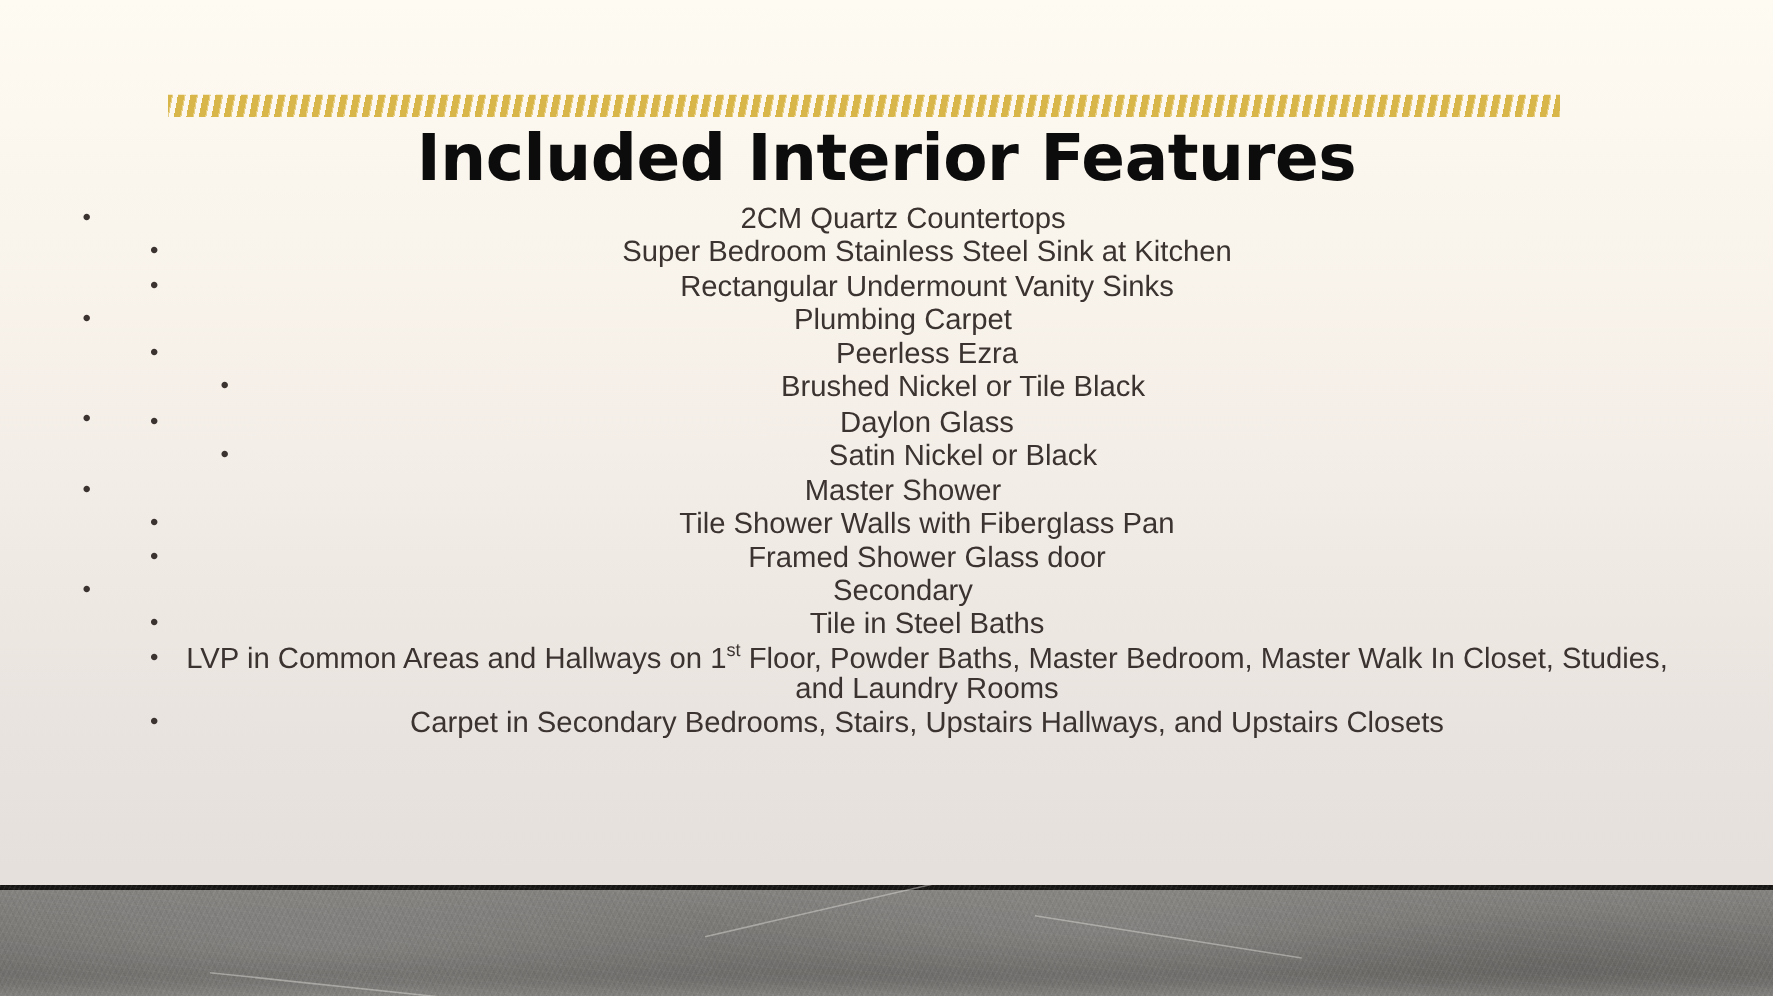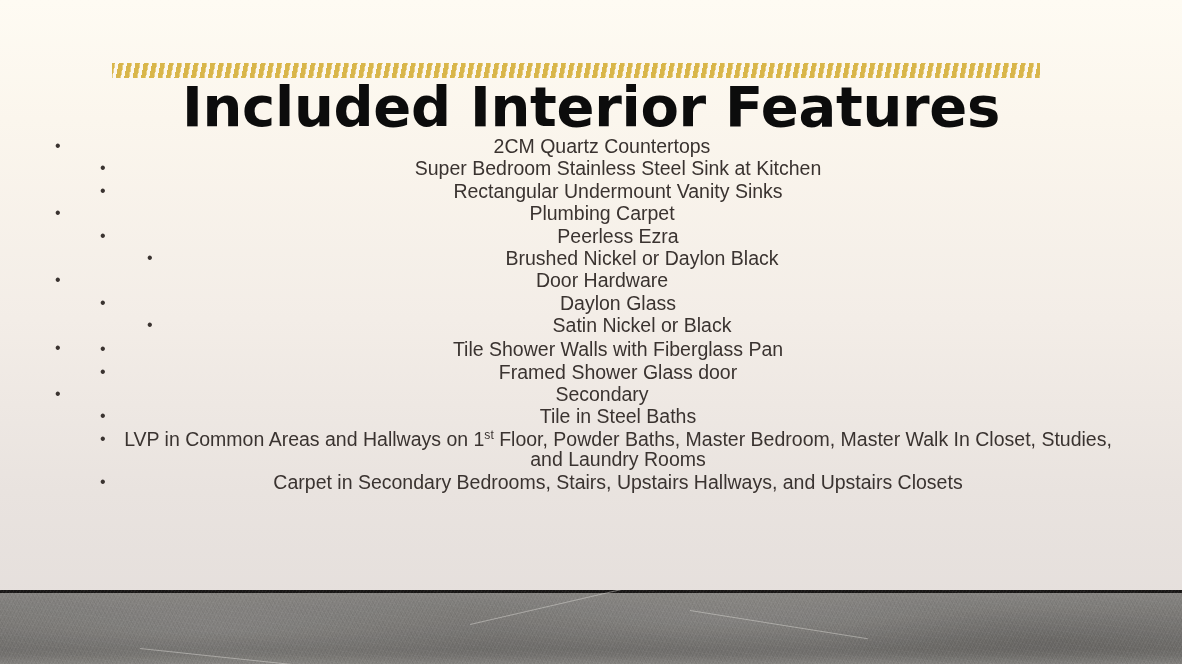--- a/index.html
+++ b/index.html
@@ -25,21 +25,21 @@
       #D9B64A 0px, #D9B64A 4.2px,
       #E7CF86 4.2px, #E7CF86 5.0px,
       rgba(253,250,242,0) 5.0px, rgba(253,250,242,0) 8.2px
     );
   }
 
   
   #title{
     position:absolute;left:0;top:82px;width:1182px;
     text-align:center;
-    font-size:56px;line-height:49px;
+    font-size:43px;line-height:49px;
     font-weight:bold;
     letter-spacing:-0.3px;
     color:#0C0C0C;
     font-family:"DejaVu Sans","Liberation Sans",sans-serif;
   }
 
   
   #body{
     position:absolute;left:0;top:136px;width:1182px;
     color:#3A3330;
@@ -127,36 +127,36 @@
       <div class="row lvl1">
         <span class="bullet">•</span>
         <span class="txt">Plumbing Carpet</span>
       </div>
       <div class="row lvl2">
         <span class="bullet">•</span>
         <span class="txt">Peerless Ezra</span>
       </div>
       <div class="row lvl3">
         <span class="bullet">•</span>
-        <span class="txt">Brushed Nickel or Daylon Black</span>
+        <span class="txt">Brushed Nickel or Tile Black</span>
       </div>
       <div class="row lvl1">
         <span class="bullet">•</span>
-        <span class="txt">Door Hardware</span>
       </div>
       <div class="row lvl2">
         <span class="bullet">•</span>
         <span class="txt">Daylon Glass</span>
       </div>
       <div class="row lvl3">
         <span class="bullet">•</span>
         <span class="txt">Satin Nickel or Black</span>
       </div>
       <div class="row lvl1">
         <span class="bullet">•</span>
+        <span class="txt">Master Shower</span>
       </div>
       <div class="row lvl2">
         <span class="bullet">•</span>
         <span class="txt">Tile Shower Walls with Fiberglass Pan</span>
       </div>
       <div class="row lvl2">
         <span class="bullet">•</span>
         <span class="txt">Framed Shower Glass door</span>
       </div>
       <div class="row lvl1">

